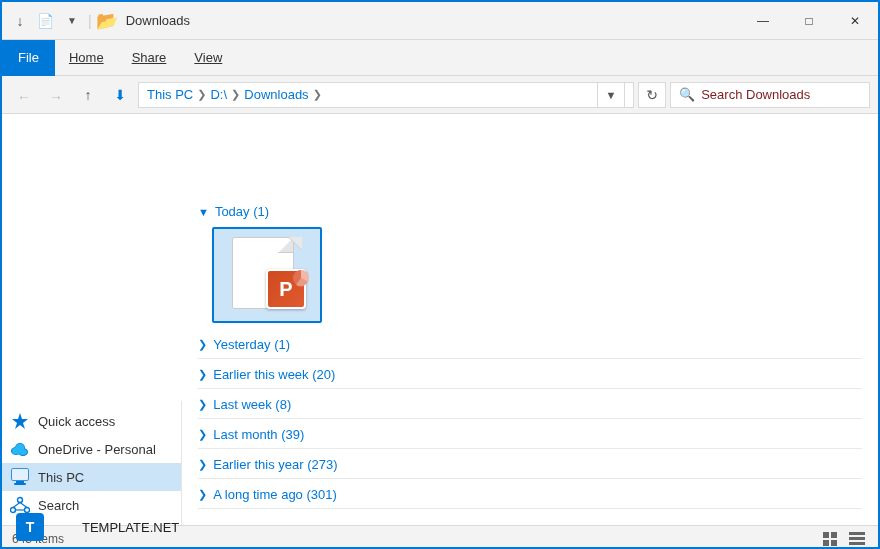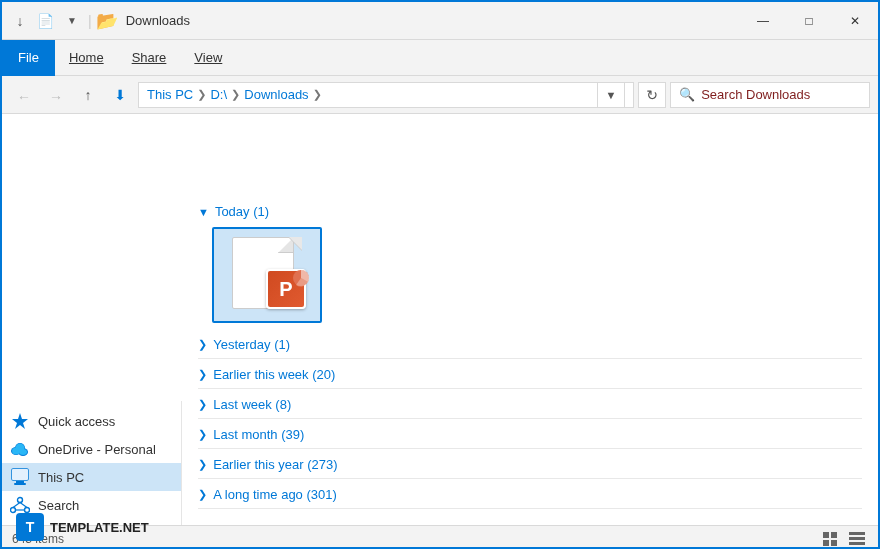--- a/index.html
+++ b/index.html
@@ -439,21 +439,21 @@
 </div>
 
 <div class="status-bar">
   <span>643 items</span>
   <div class="status-bar-right">
 
     <div style="position:fixed; bottom: 8px; left: 16px; display: flex; align-items: center; gap: 6px;">
       <div style="width:28px; height:28px; background:#0078d7; border-radius:4px; display:flex; align-items:center; justify-content:center;">
         <span style="color:#fff; font-weight:bold; font-size:14px;">T</span>
       </div>
-      <span style="font-weight:bold; font-size:13px; color:#222;">TEMPLATE.NET</span>
+      <span style="font-weight:normal; font-size:13px; color:#222;margin-left:32px;">TEMPLATE.NET</span>
     </div>
     <div class="view-btn" title="Large icons">
       <svg width="16" height="14" viewBox="0 0 16 14">
         <rect x="0" y="0" width="6" height="6" fill="#666"></rect>
         <rect x="8" y="0" width="6" height="6" fill="#666"></rect>
         <rect x="0" y="8" width="6" height="6" fill="#666"></rect>
         <rect x="8" y="8" width="6" height="6" fill="#666"></rect>
       </svg>
     </div>
     <div class="view-btn" title="Details">

